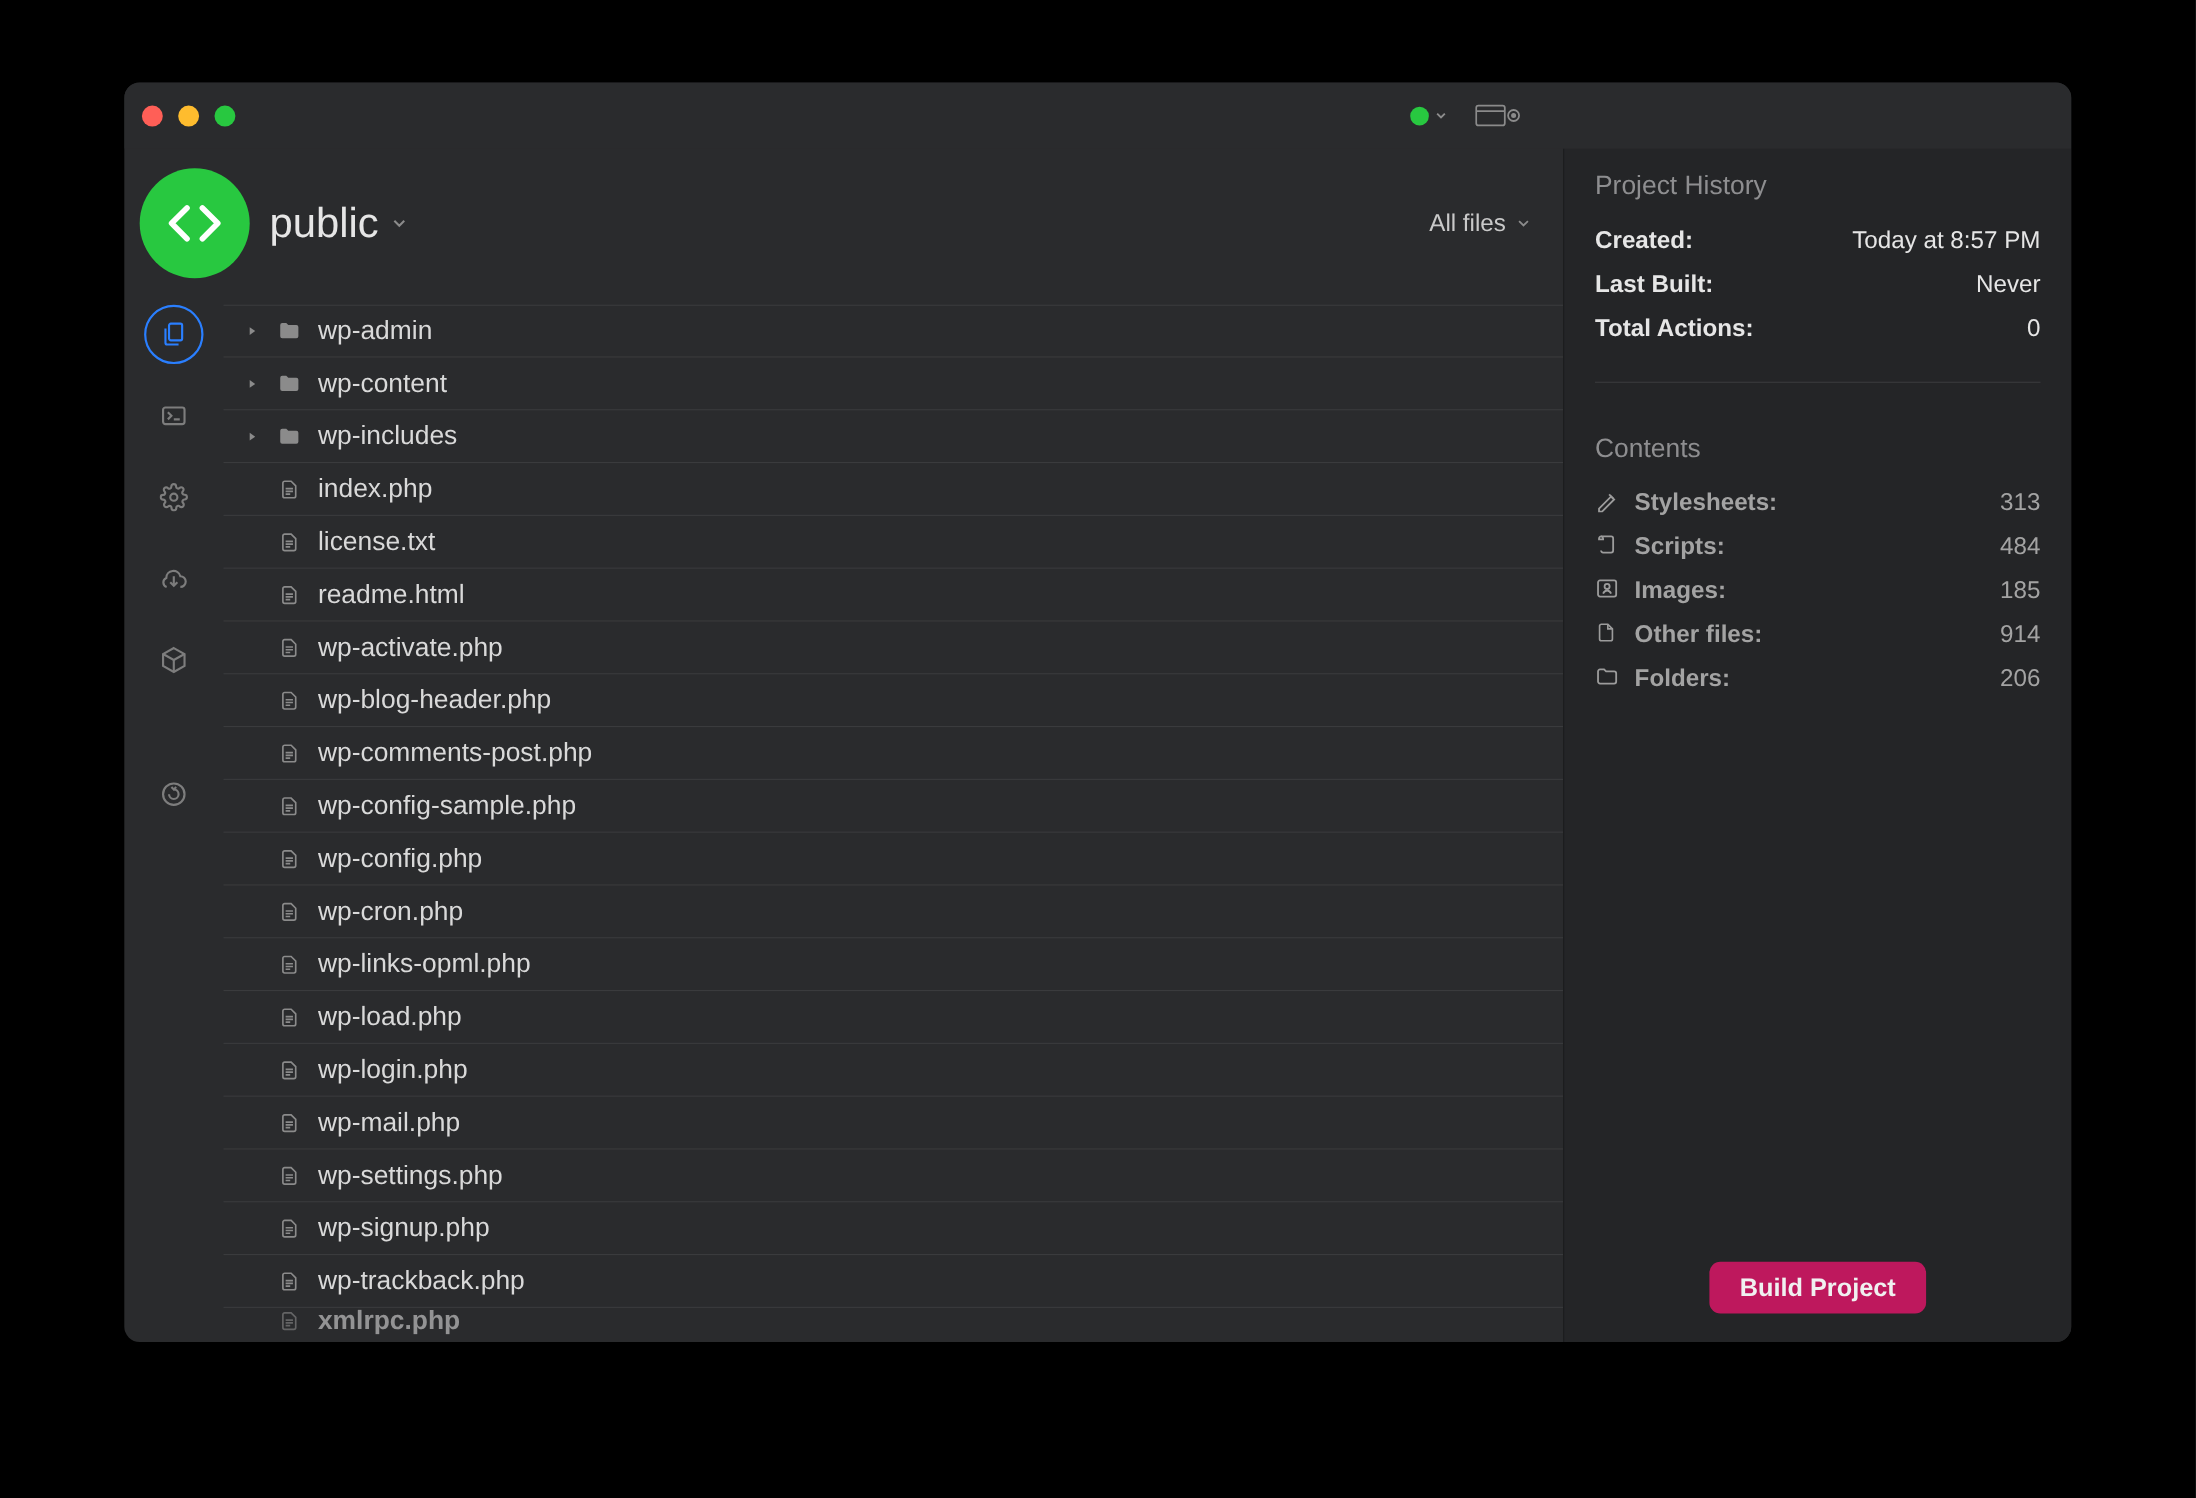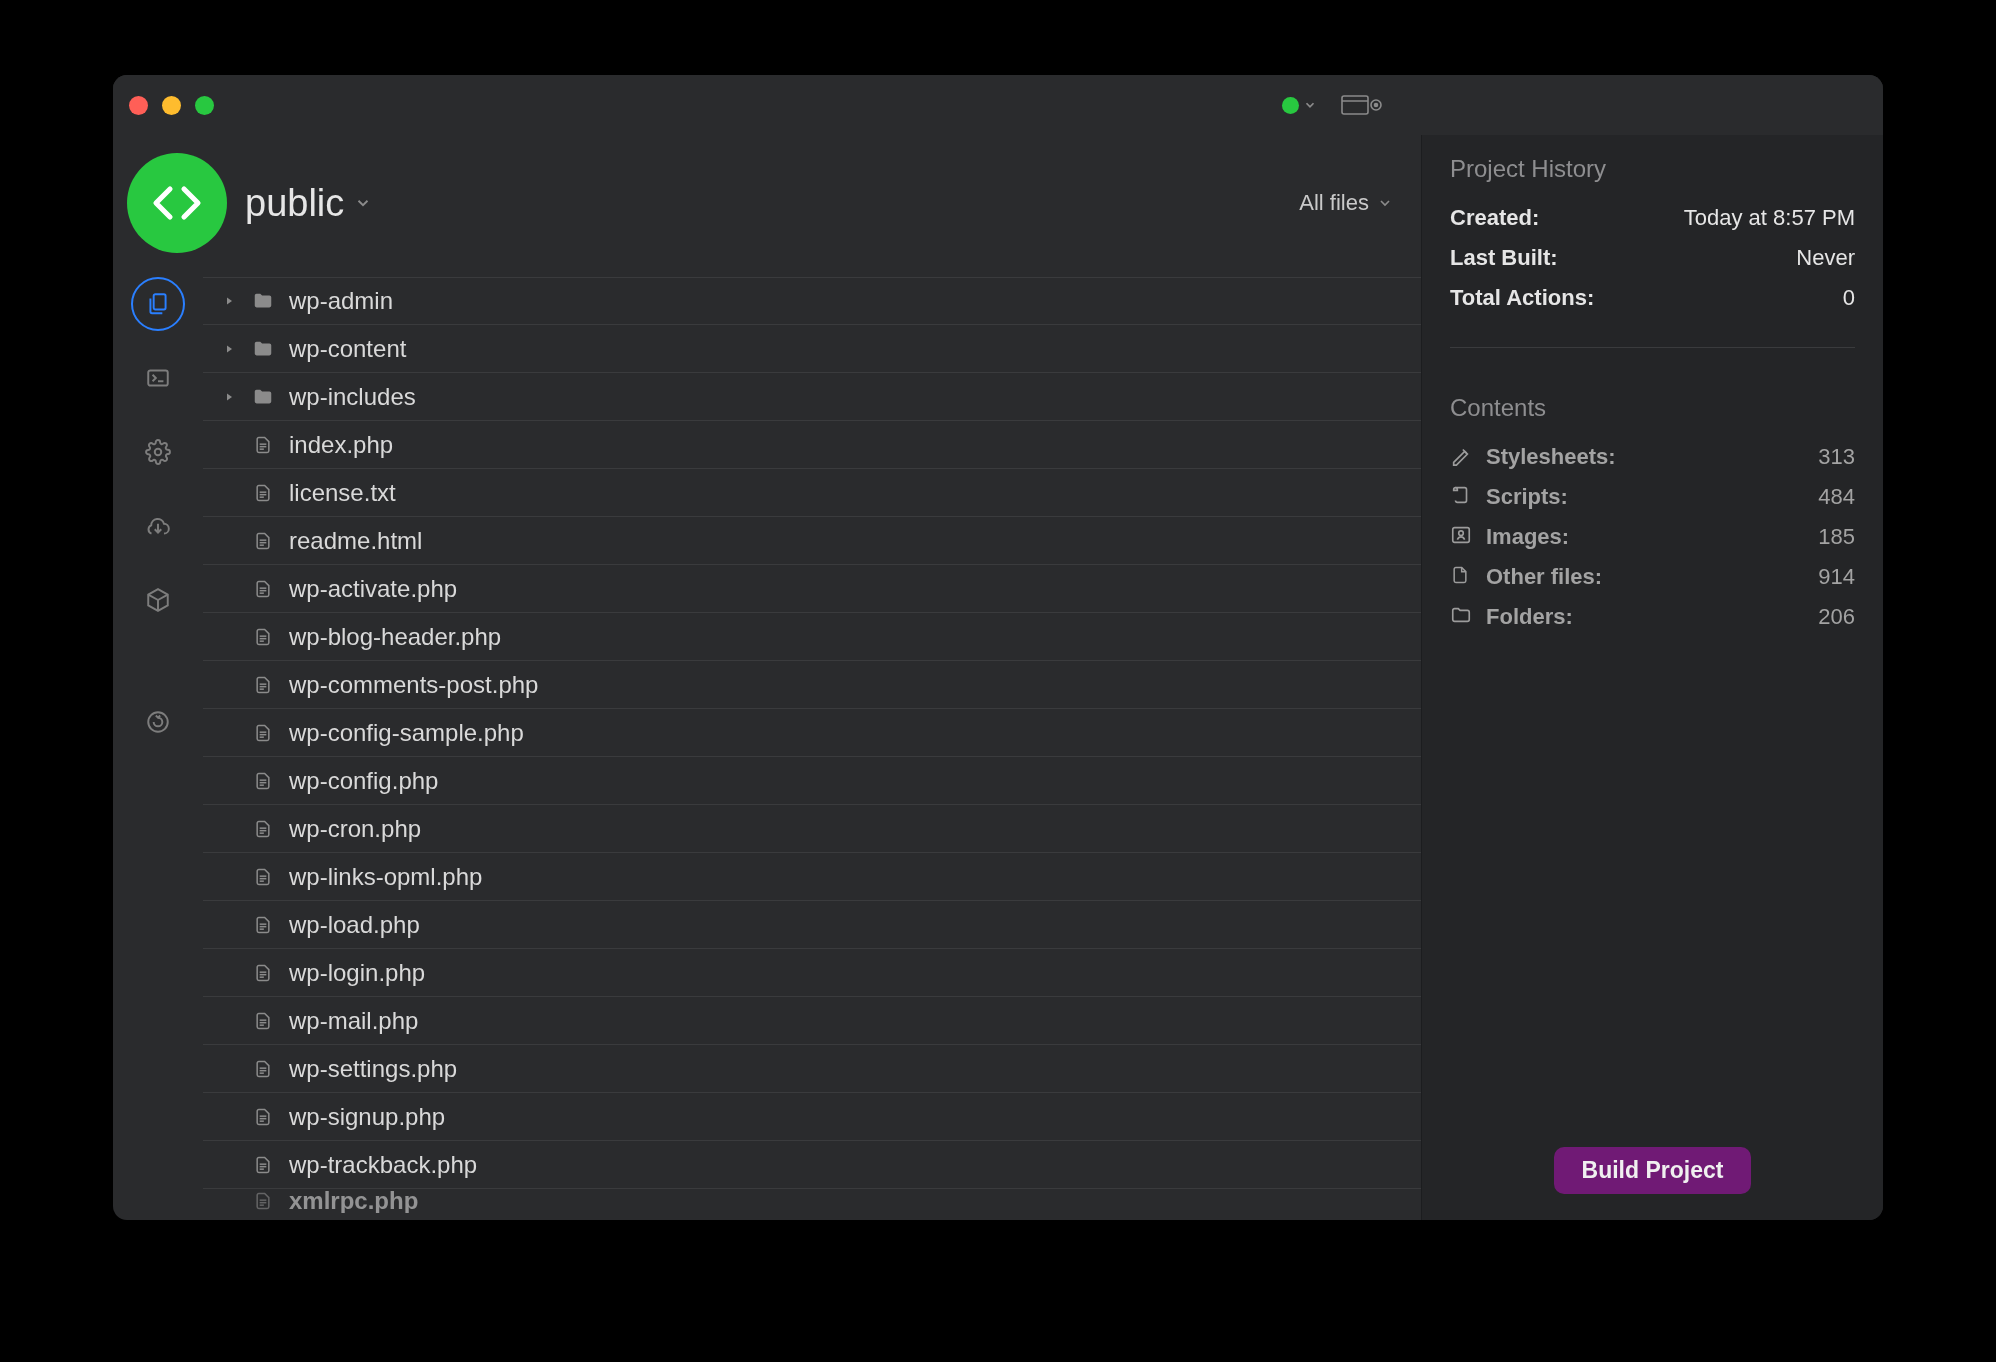--- a/index.html
+++ b/index.html
@@ -152,21 +152,21 @@
       display: flex; align-items: flex-start; gap: 12px;
       color: #a3a3a3; font-size: 22px;
       margin-bottom: 14px;
     }
     .content-row-item .ci { width: 24px; color: #9c9c9c; display:flex; }
     .content-row-item .ck { font-weight: 600; flex: 1; }
     .content-row-item .cv { }
     .panel-spacer { flex: 1; }
     .build-btn {
       align-self: center;
-      background: #701a75;
+      background: #be185d;
       color: #f0f0f0;
       font-size: 23px;
       font-weight: 600;
       padding: 10px 28px;
       border: none;
       border-radius: 10px;
       margin-bottom: 6px;
     }
     svg { display: block; }
   </style>

